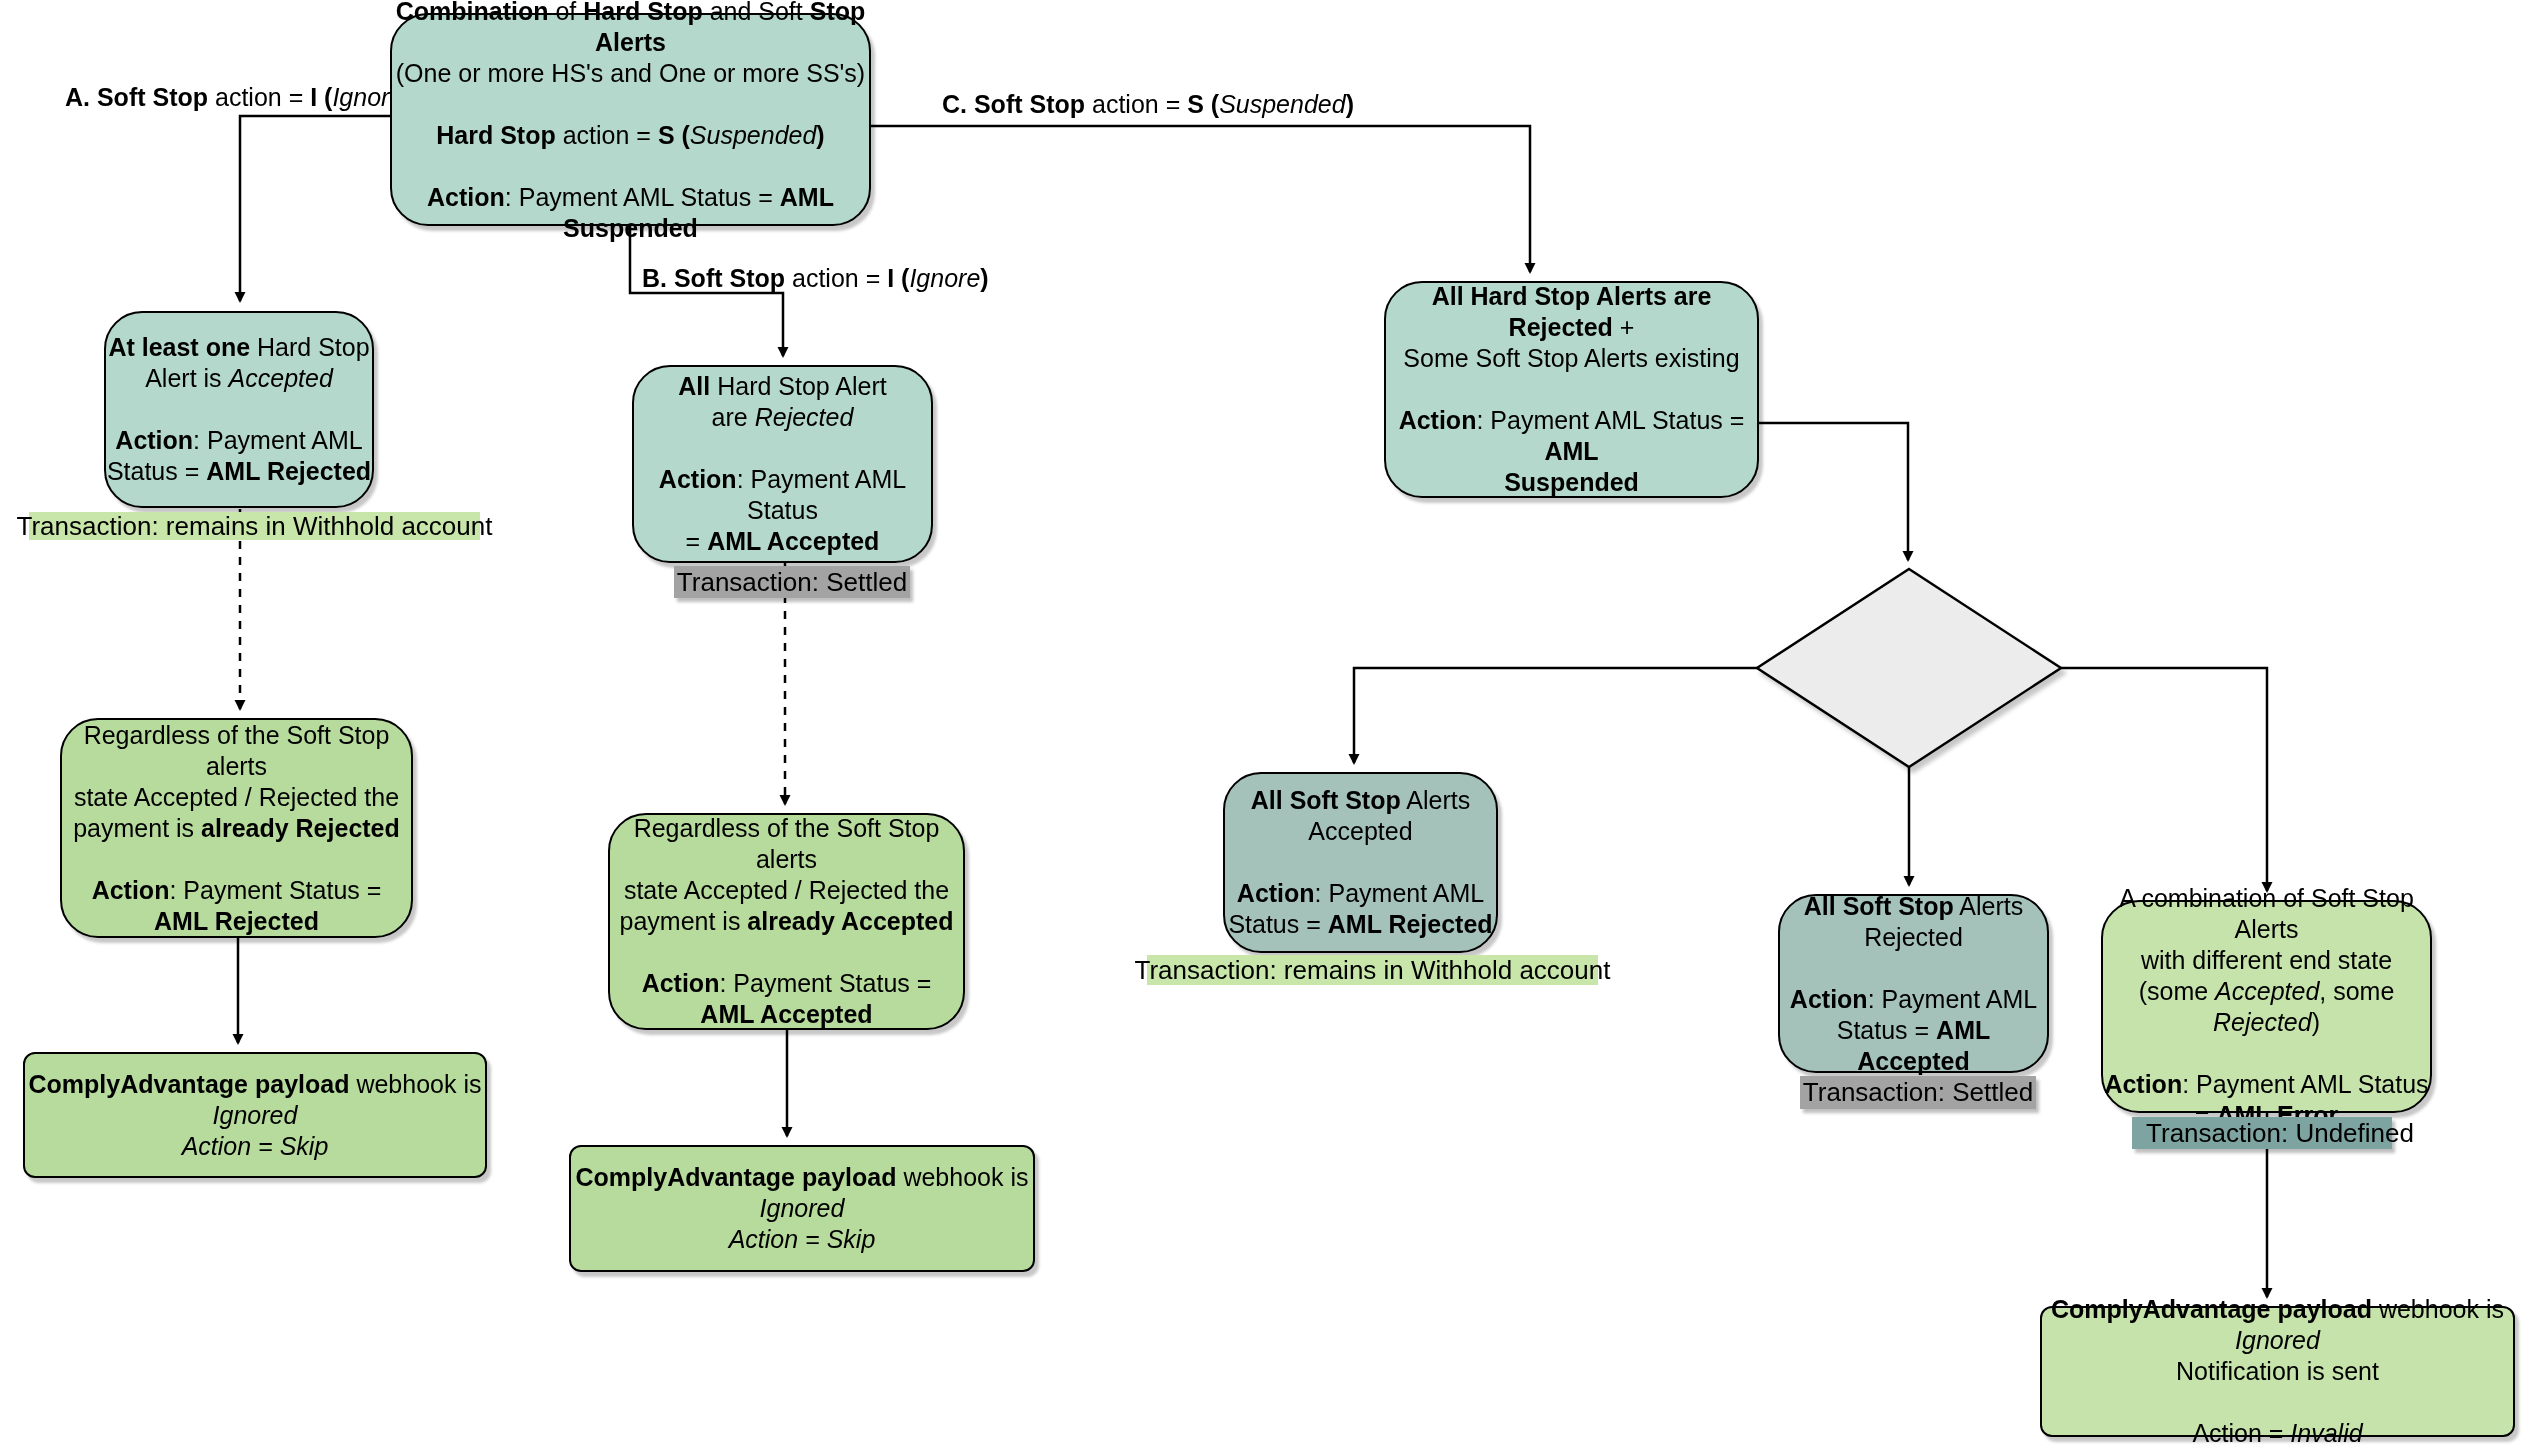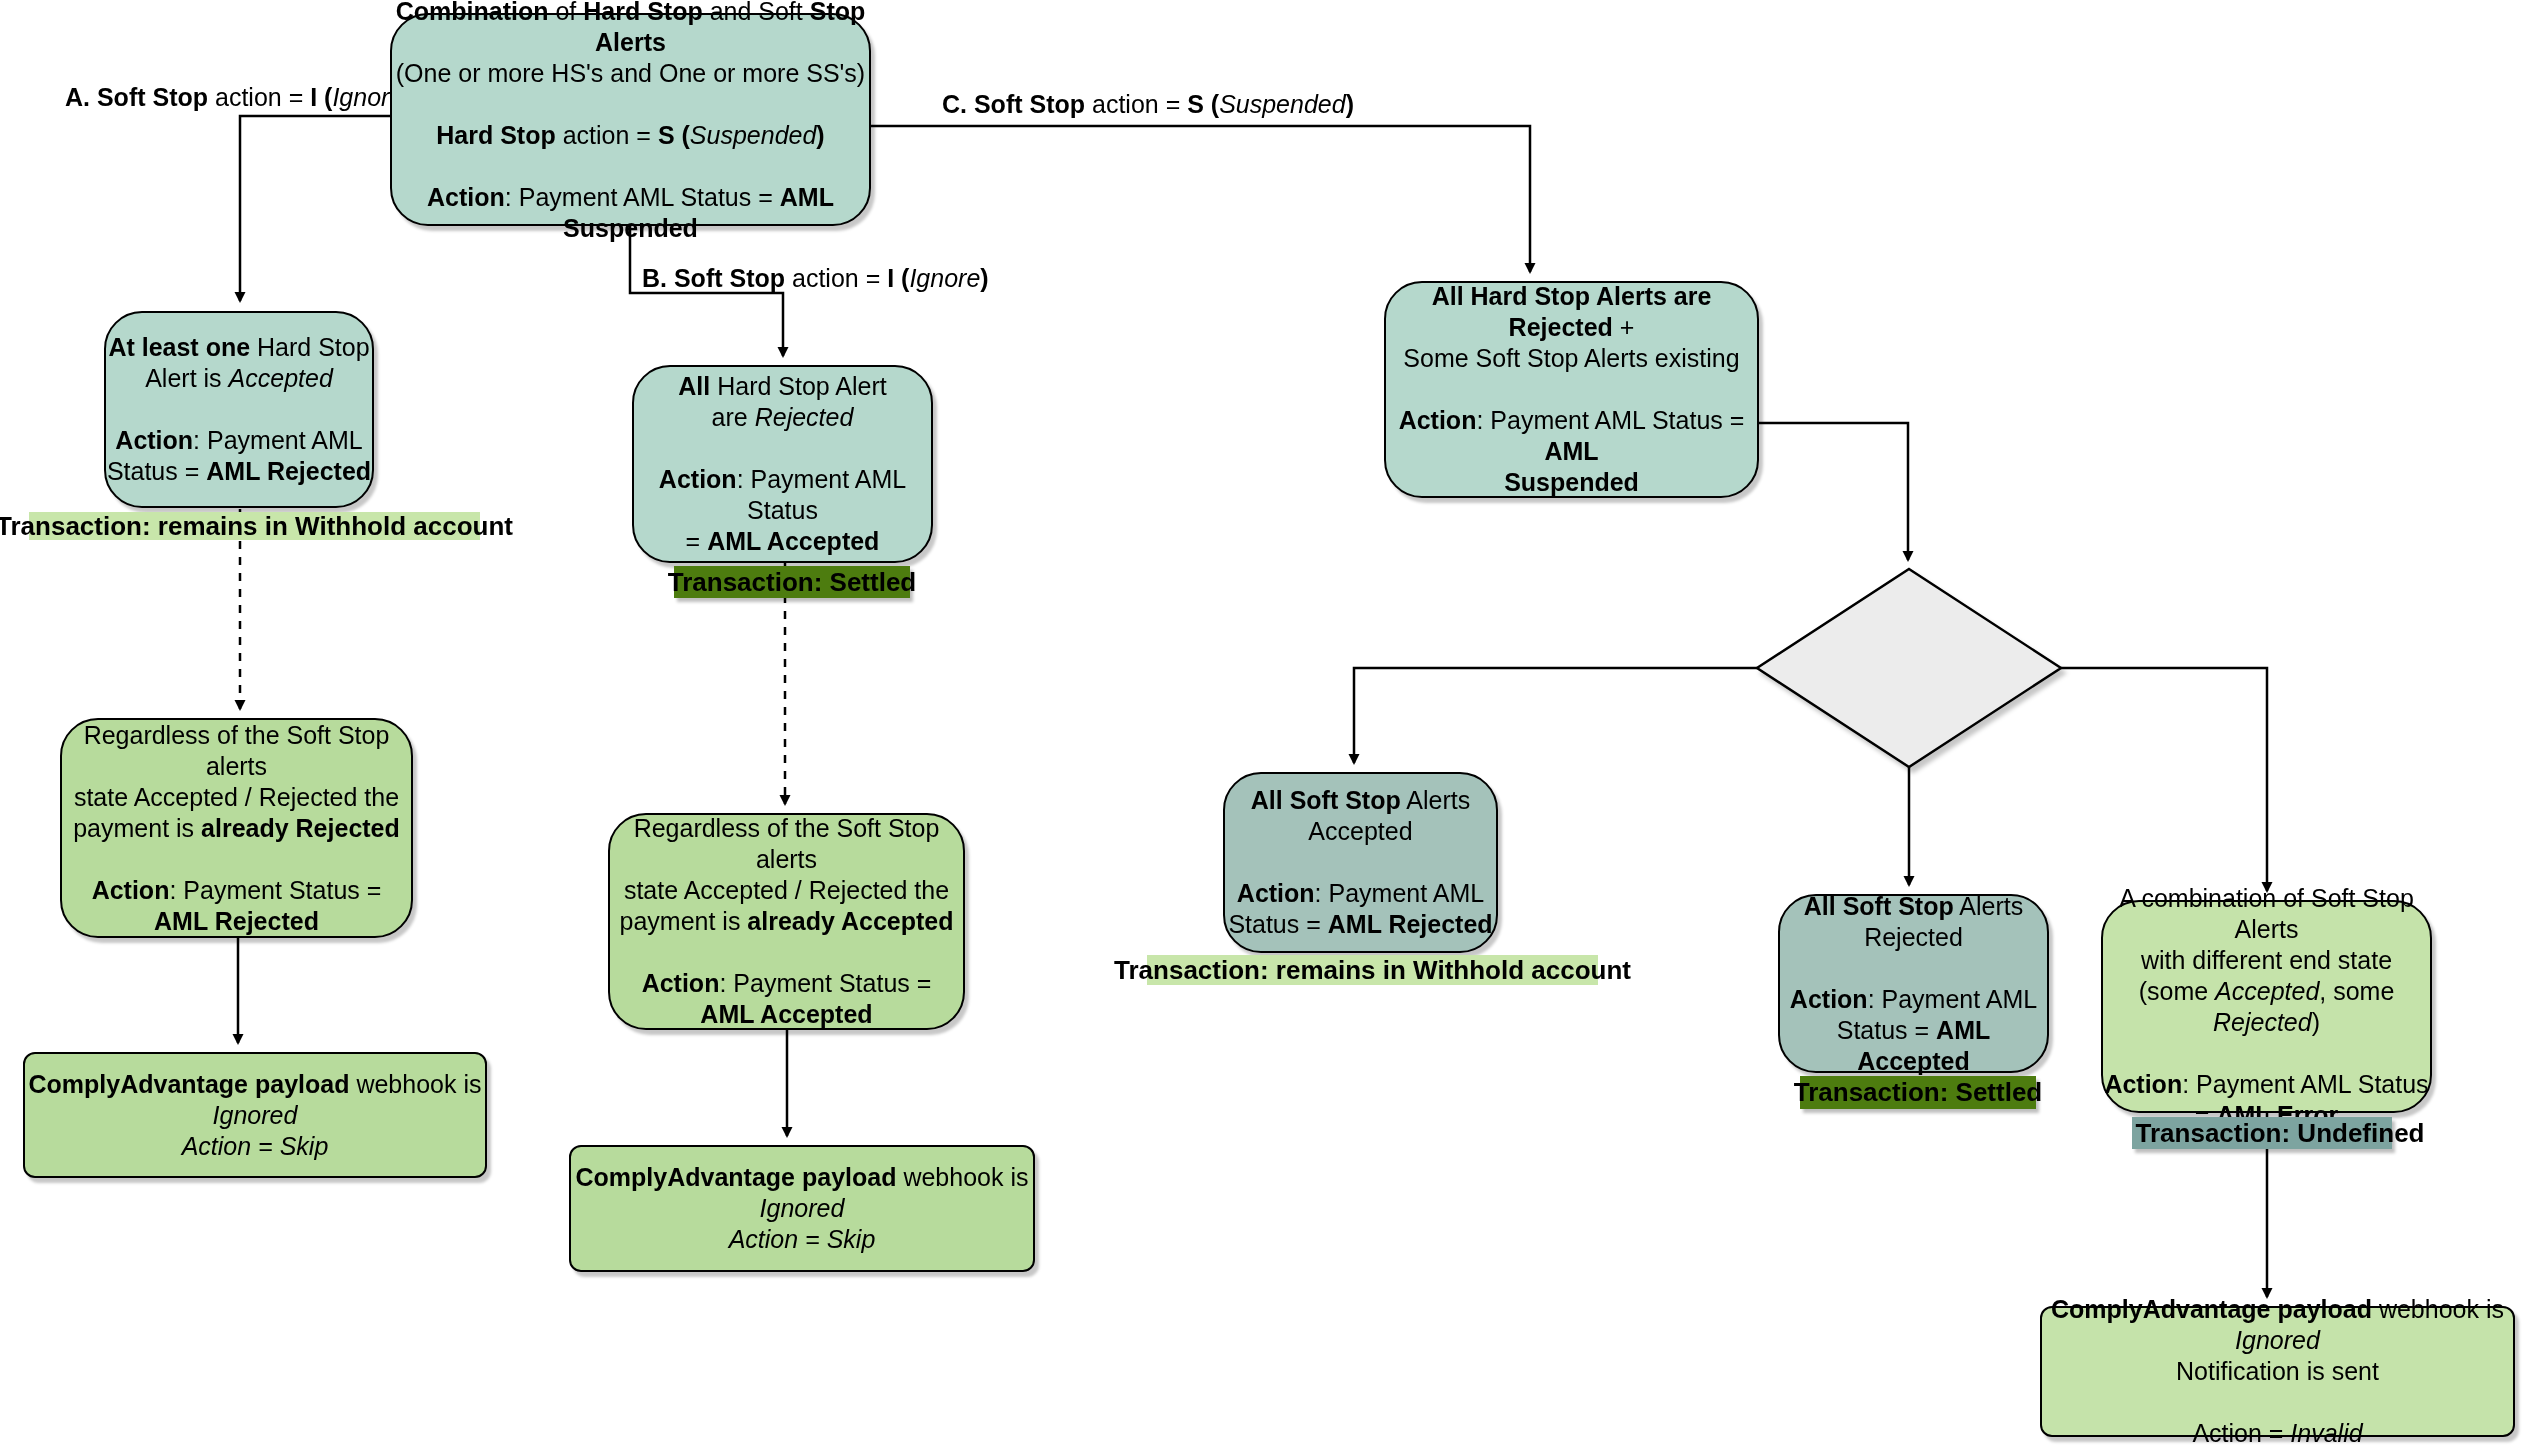--- a/index.html
+++ b/index.html
@@ -22,25 +22,25 @@
   }
   .r38{border-radius:38px;}
   .r30{border-radius:12px;}
   .teal{background:#b5d8cc;}
   .teal-dark{background:#a4c2ba;}
   .green{background:#b7db9c;}
   .green-light{background:#c5e3aa;}
   .badge{
     position:absolute;
     display:flex;align-items:center;justify-content:center;
-    text-align:center;font-weight:bold;font-size:26px;
+    text-align:center;font-weight:normal;font-size:26px;
     box-sizing:border-box;white-space:nowrap;
   }
   .badge-light{background:#c8e6aa;}
-  .badge-green{background:#4d7c0f;box-shadow:3px 4px 3px rgba(0,0,0,0.25);}
+  .badge-green{background:#a3a3a3;box-shadow:3px 4px 3px rgba(0,0,0,0.25);}
   .badge-gray{background:#7da4a0;box-shadow:3px 4px 3px rgba(0,0,0,0.25);}
   .edge-label{
     position:absolute;font-size:25px;white-space:nowrap;
   }
   .diamond-label{
     position:absolute;display:flex;align-items:center;justify-content:center;
     text-align:center;font-size:25px;
   }
   .b{font-weight:bold;}
   .i{font-style:italic;}

